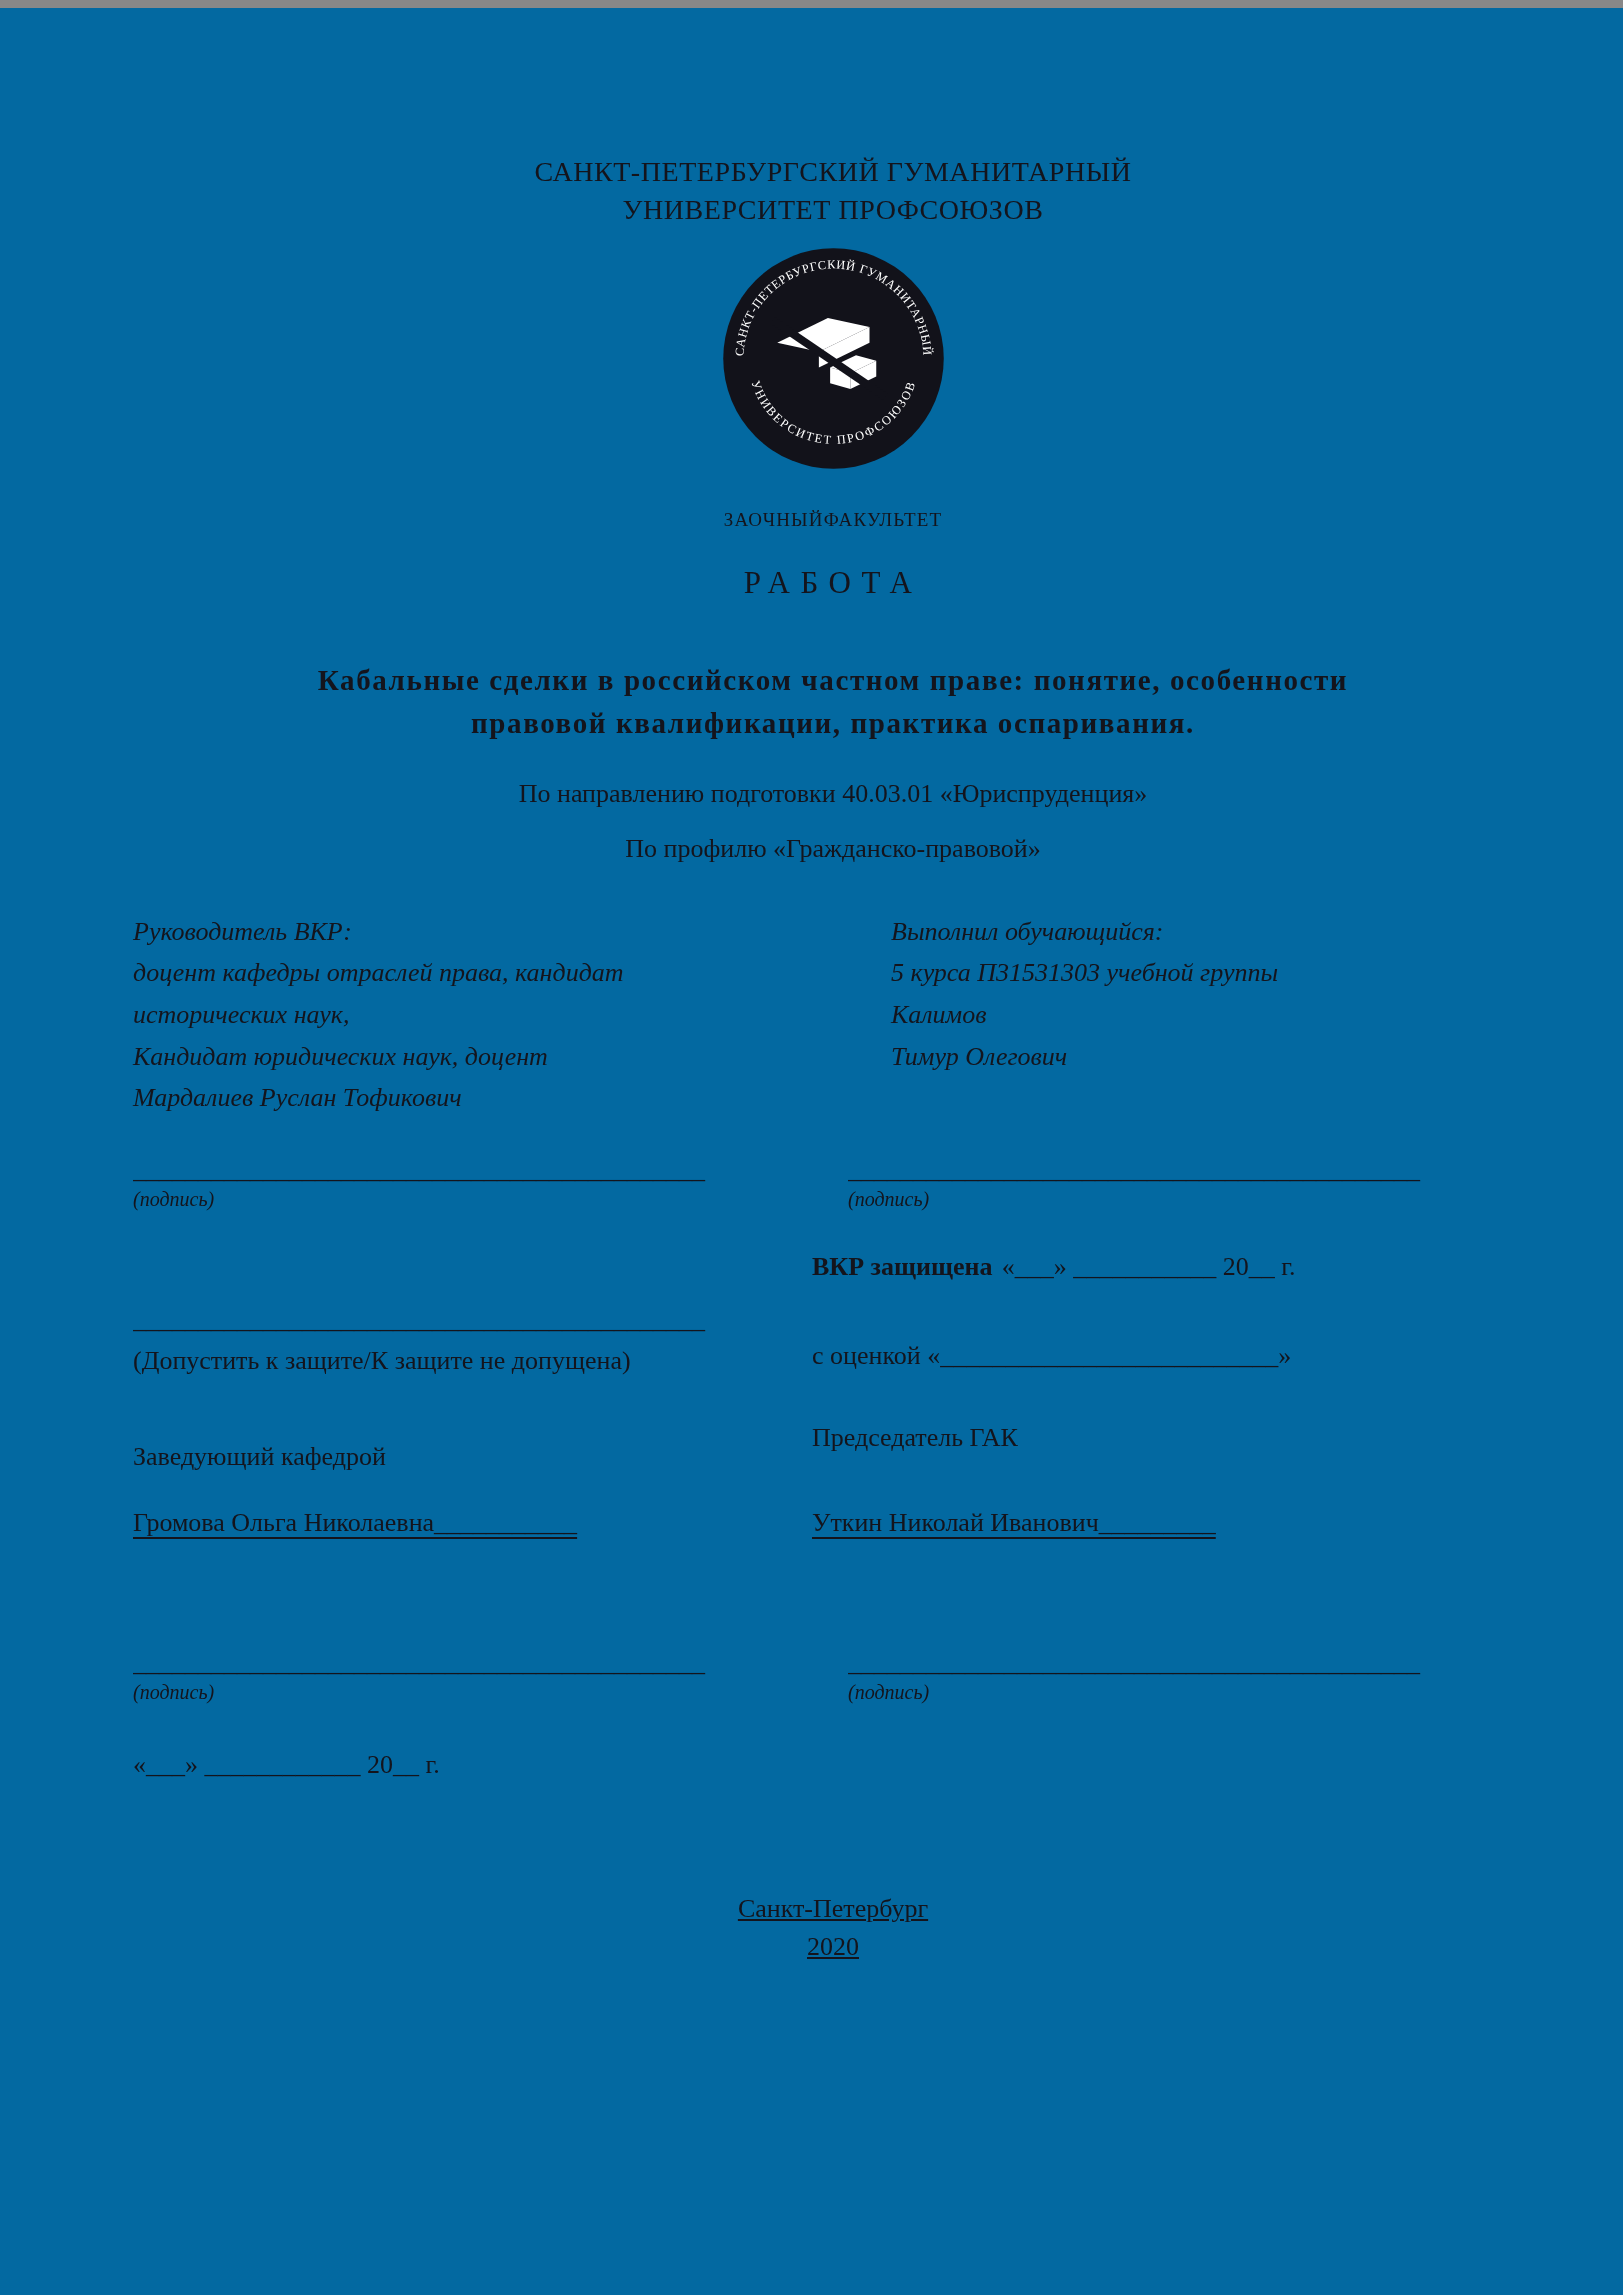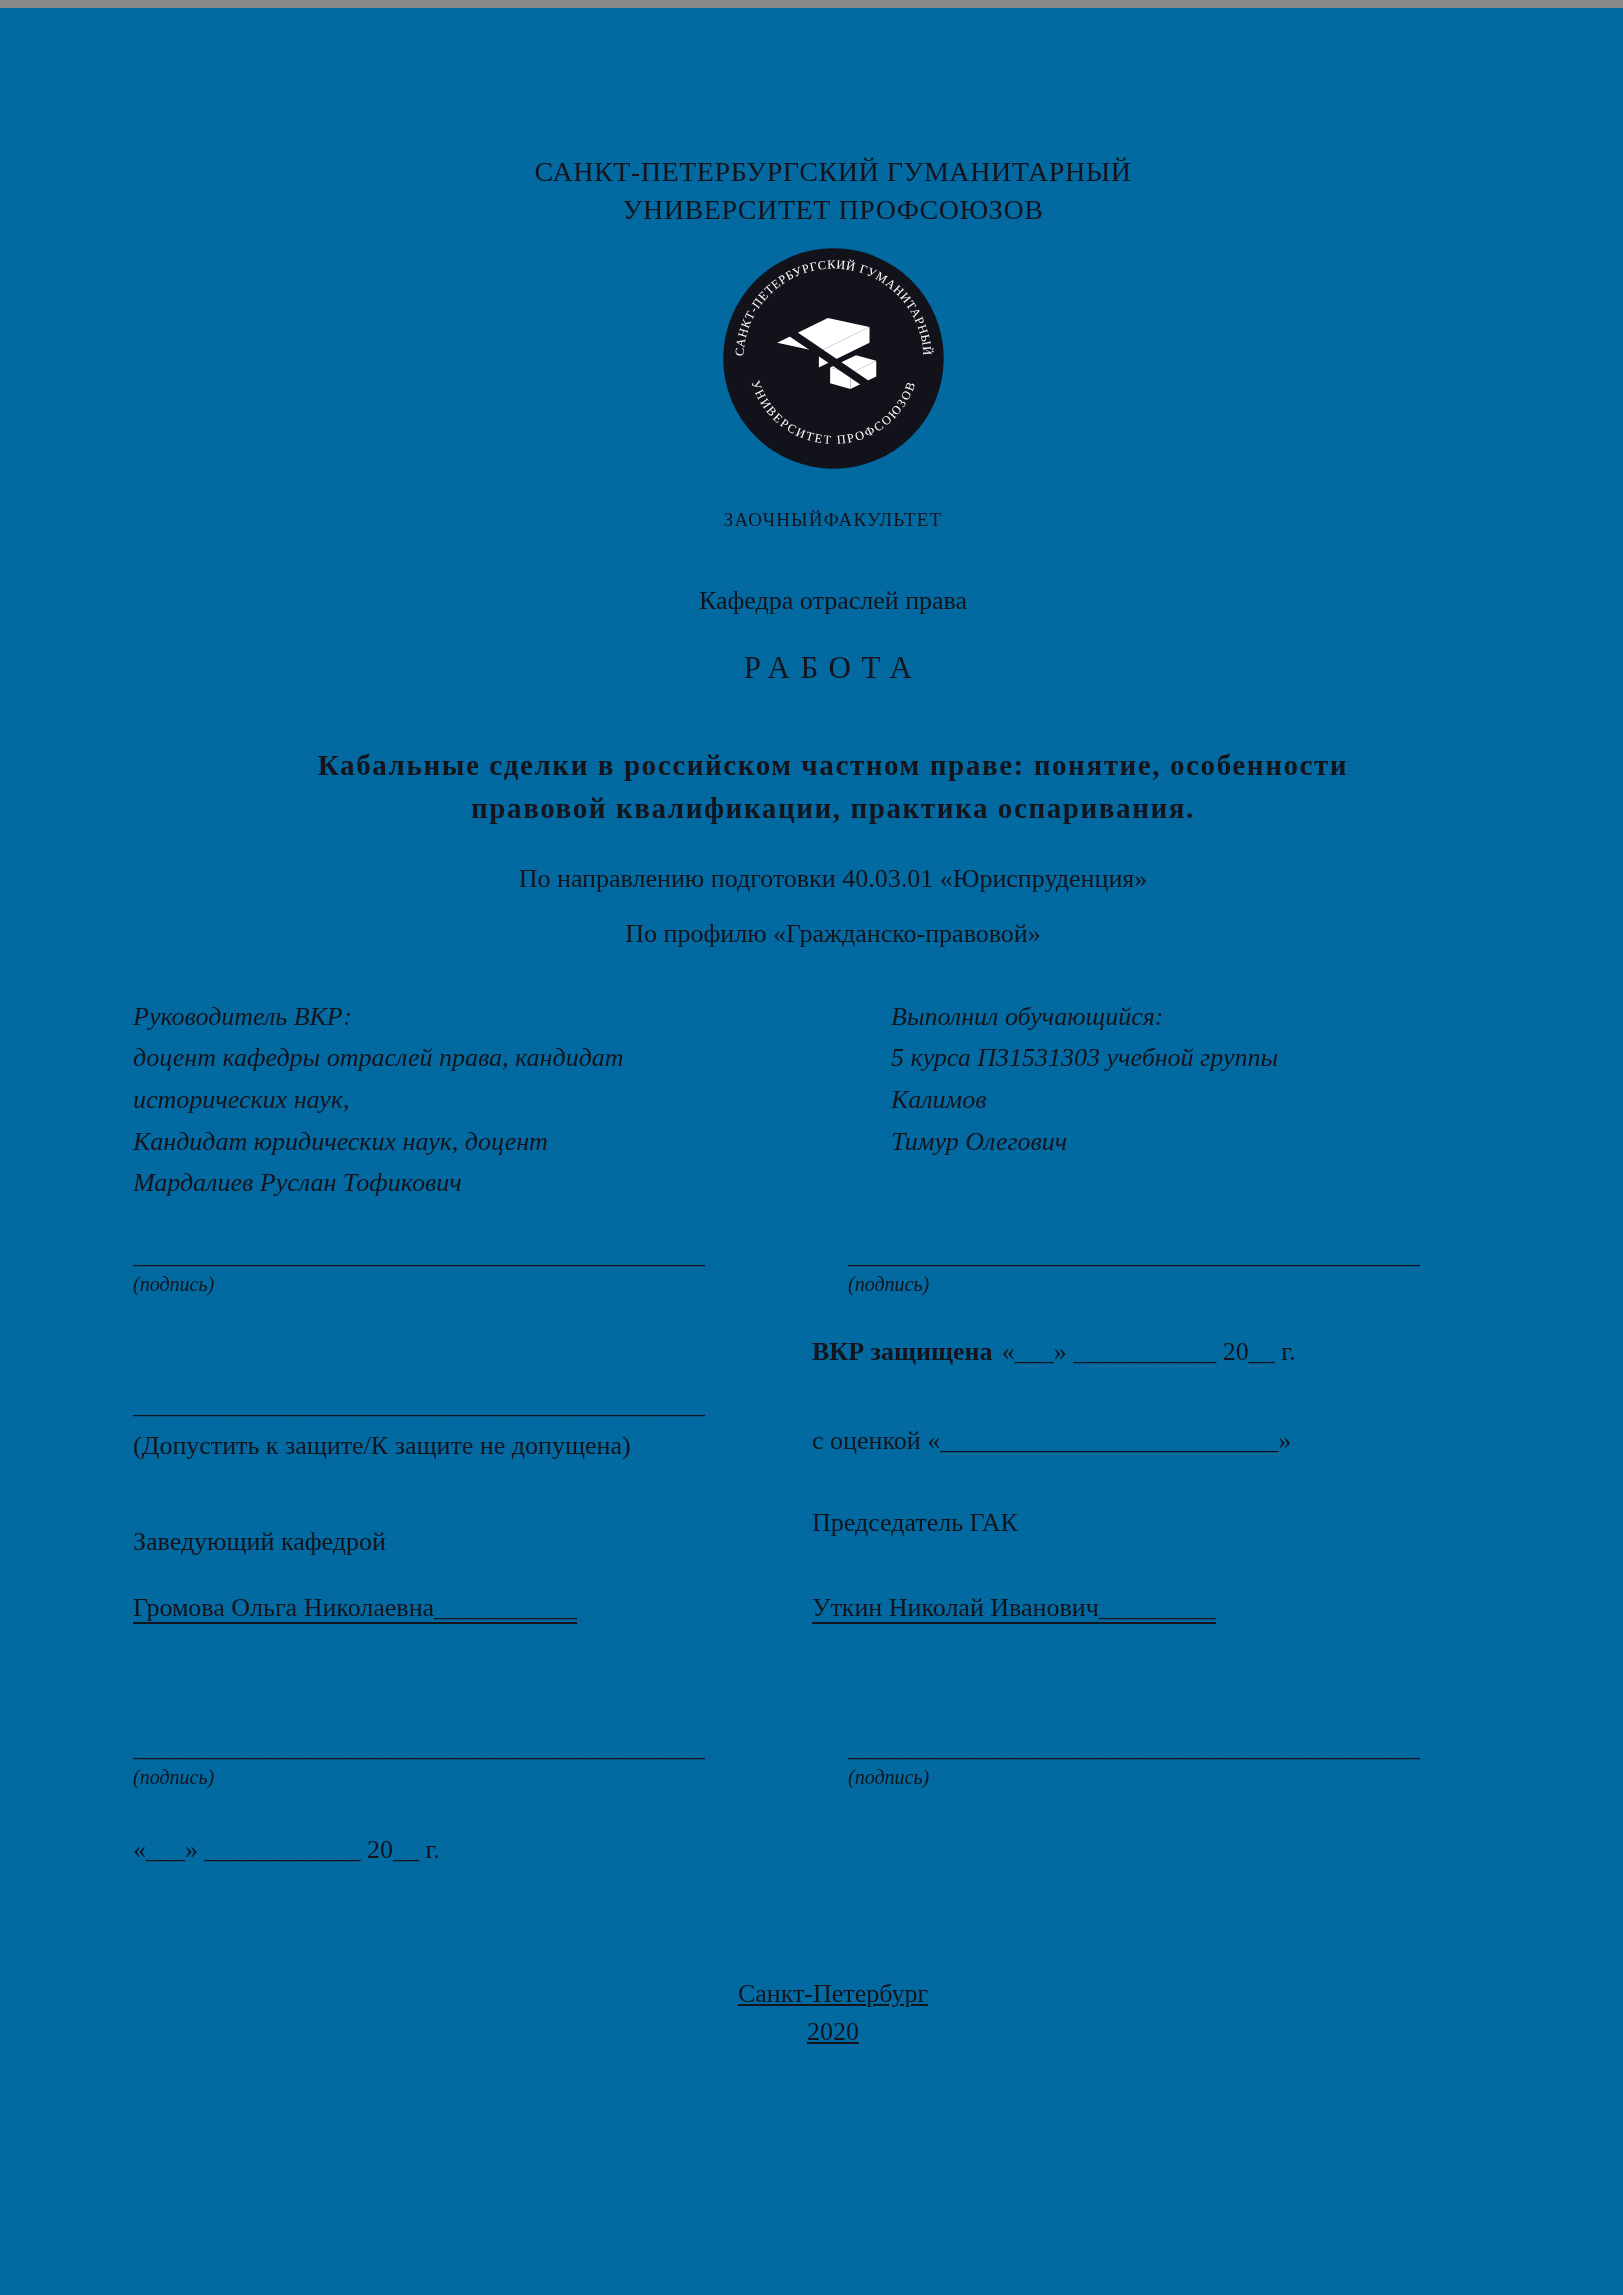--- a/index.html
+++ b/index.html
@@ -77,21 +77,20 @@
         <polygon points="97,108 120,97 138,102 115,113" fill="#ffffff"></polygon>
         <polygon points="115,113 138,102 138,116 115,127" fill="#ffffff"></polygon>
         <polygon points="97,108 115,113 115,127 97,122" fill="#ffffff"></polygon>
         <line x1="46" y1="66" x2="146" y2="134" stroke="#12121a" stroke-width="7"></line>
       </g>
     </svg>
   </div>
 
   <div class="center faculty">ЗАОЧНЫЙФАКУЛЬТЕТ</div>
 
-  <div class="center department">Кафедра отраслей права</div>
 
   <div class="center work-type">
     <div>РАБОТА</div>
   </div>
 
   <div class="center title">
     <div>Кабальные сделки в российском частном праве: понятие, особенности</div>
     <div>правовой квалификации, практика оспаривания.</div>
   </div>
 

